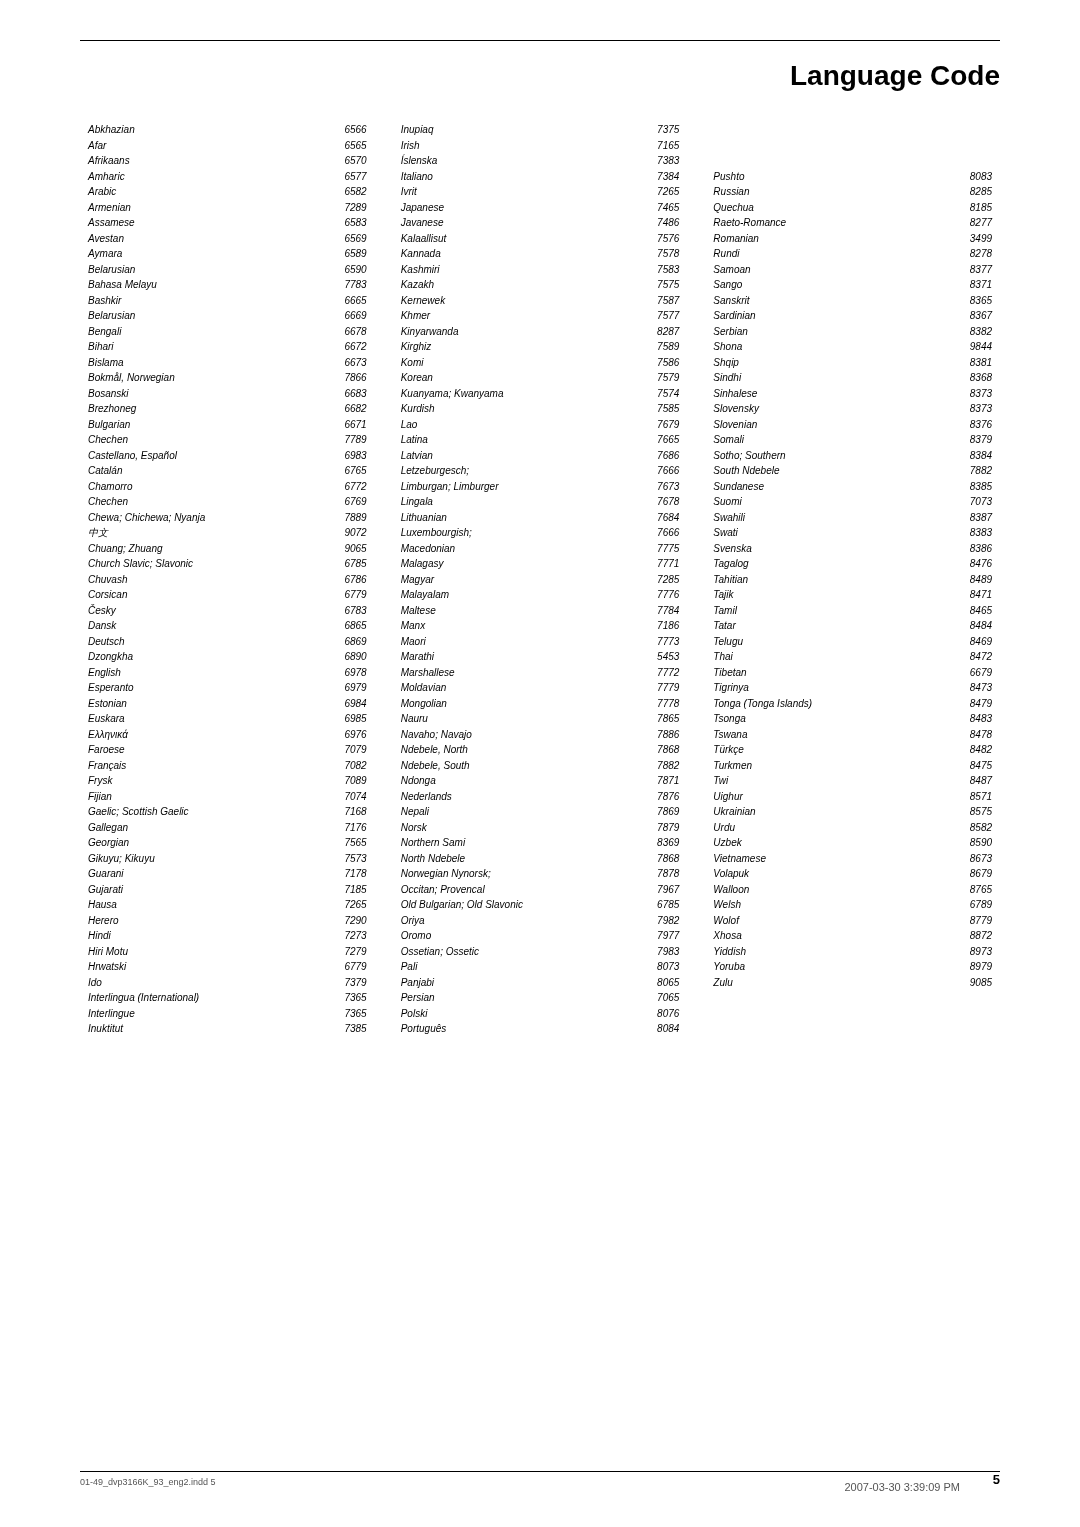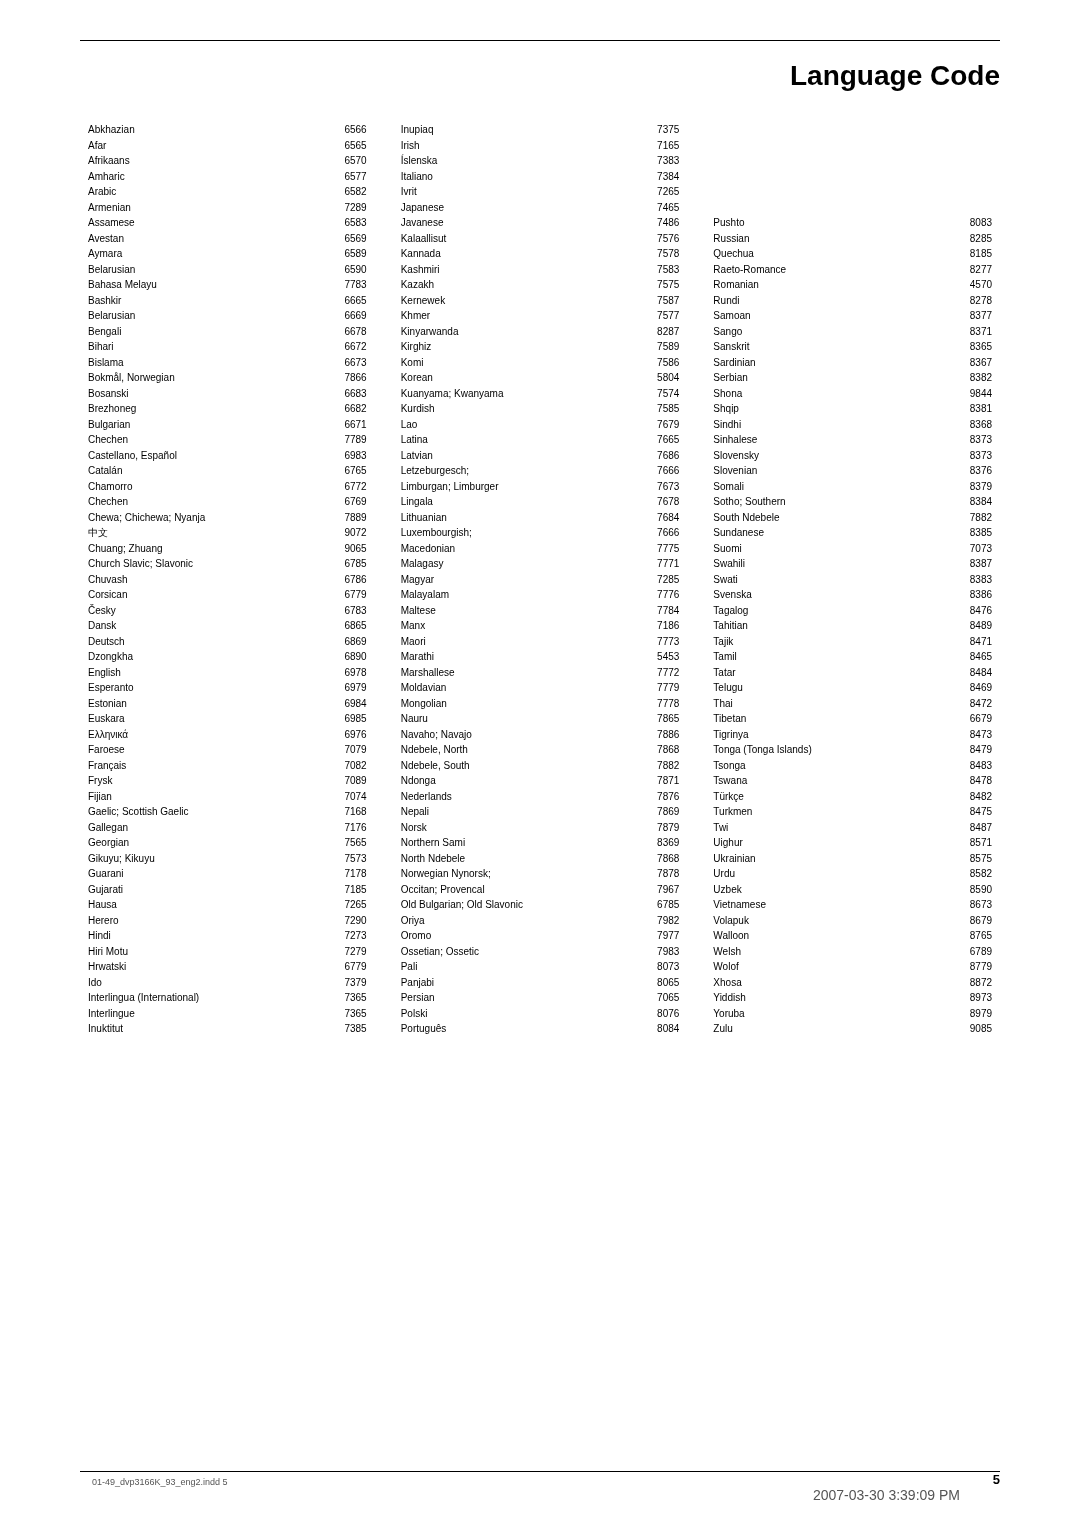--- a/index.html
+++ b/index.html
@@ -23,21 +23,22 @@
     .page-title {
       text-align: right;
       font-size: 28px;
       font-weight: bold;
       margin-bottom: 30px;
       font-family: Arial, Helvetica, sans-serif;
     }
     .columns-container {
       display: flex;
       gap: 18px;
-      align-items: flex-end;
+      align-items: center;
+      font-style: italic;
     }
     .column {
       flex: 1;
       padding: 0 8px;
     }
     .entry {
       display: flex;
       justify-content: space-between;
       align-items: baseline;
       line-height: 1.55;
@@ -58,27 +59,26 @@
       right: 80px;
       font-size: 13px;
       font-weight: bold;
     }
     .footer-left {
       position: absolute;
       bottom: 40px;
       left: 80px;
       font-size: 9px;
       color: #555;
-      margin-left: 12px;
     }
     .footer-right {
       position: absolute;
-      bottom: 24px;
+      bottom: 34px;
       right: 120px;
-      font-size: 14px;
+      font-size: 11px;
       color: #555;
     }
     .border-top {
       position: absolute;
       top: 40px;
       left: 80px;
       right: 80px;
       height: 1px;
       background: #000;
     }
@@ -400,21 +400,21 @@
         <div class="entry">
           <span class="lang">Kirghiz</span>
           <span class="code">7589</span>
         </div>
         <div class="entry">
           <span class="lang">Komi</span>
           <span class="code">7586</span>
         </div>
         <div class="entry">
           <span class="lang">Korean</span>
-          <span class="code">5804</span>
+          <span class="code">7579</span>
         </div>
         <div class="entry">
           <span class="lang">Kuanyama; Kwanyama</span>
           <span class="code">7574</span>
         </div>
         <div class="entry">
           <span class="lang">Kurdish</span>
           <span class="code">7585</span>
         </div>
         <div class="entry">
@@ -591,21 +591,21 @@
         <div class="entry">
           <span class="lang">Quechua</span>
           <span class="code">8185</span>
         </div>
         <div class="entry">
           <span class="lang">Raeto-Romance</span>
           <span class="code">8277</span>
         </div>
         <div class="entry">
           <span class="lang">Romanian</span>
-          <span class="code">4570</span>
+          <span class="code">3499</span>
         </div>
         <div class="entry">
           <span class="lang">Rundi</span>
           <span class="code">8278</span>
         </div>
         <div class="entry">
           <span class="lang">Samoan</span>
           <span class="code">8377</span>
         </div>
         <div class="entry">

